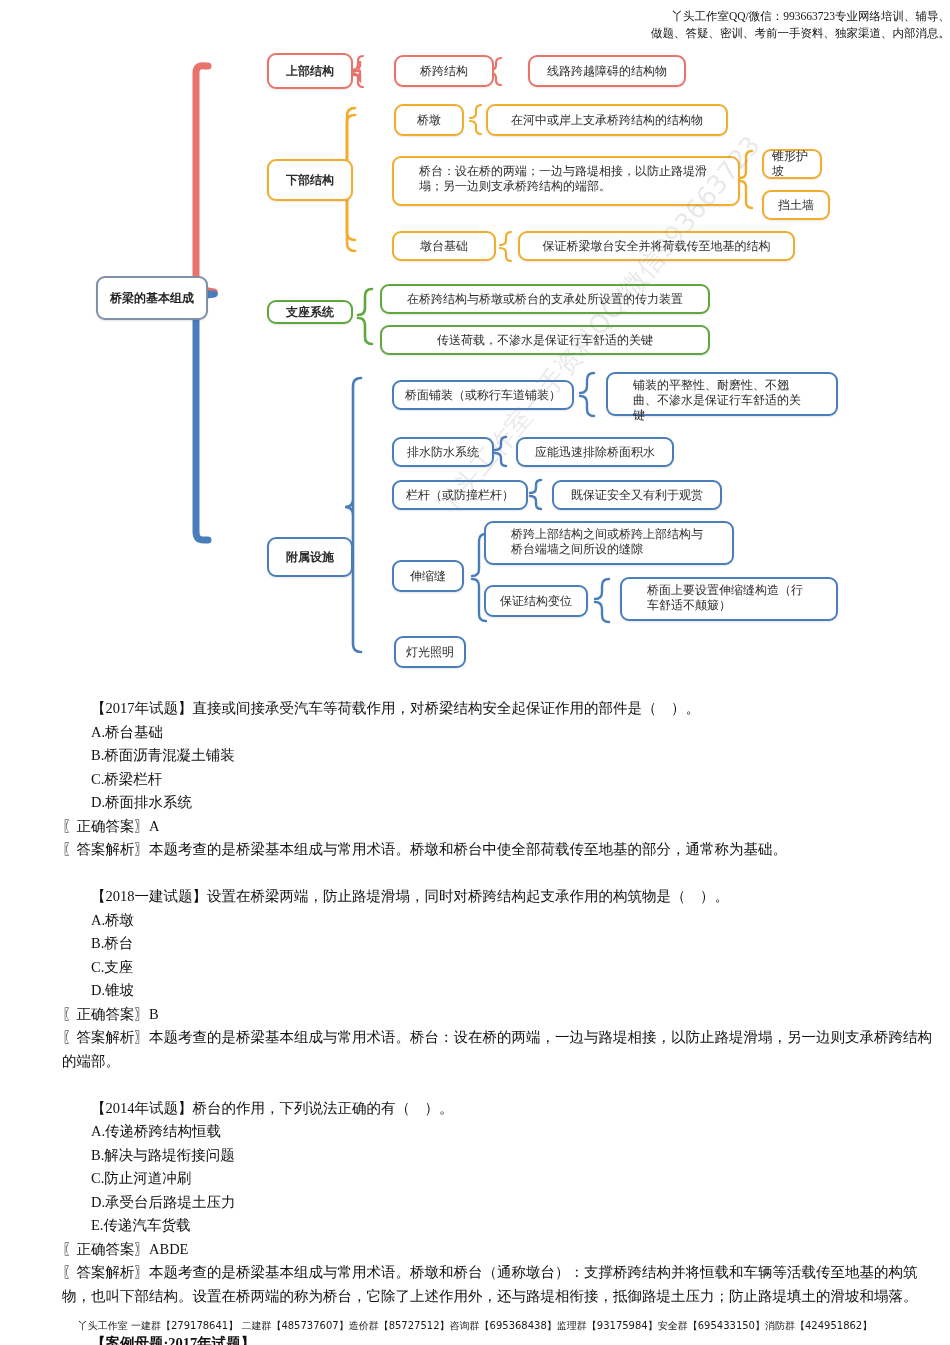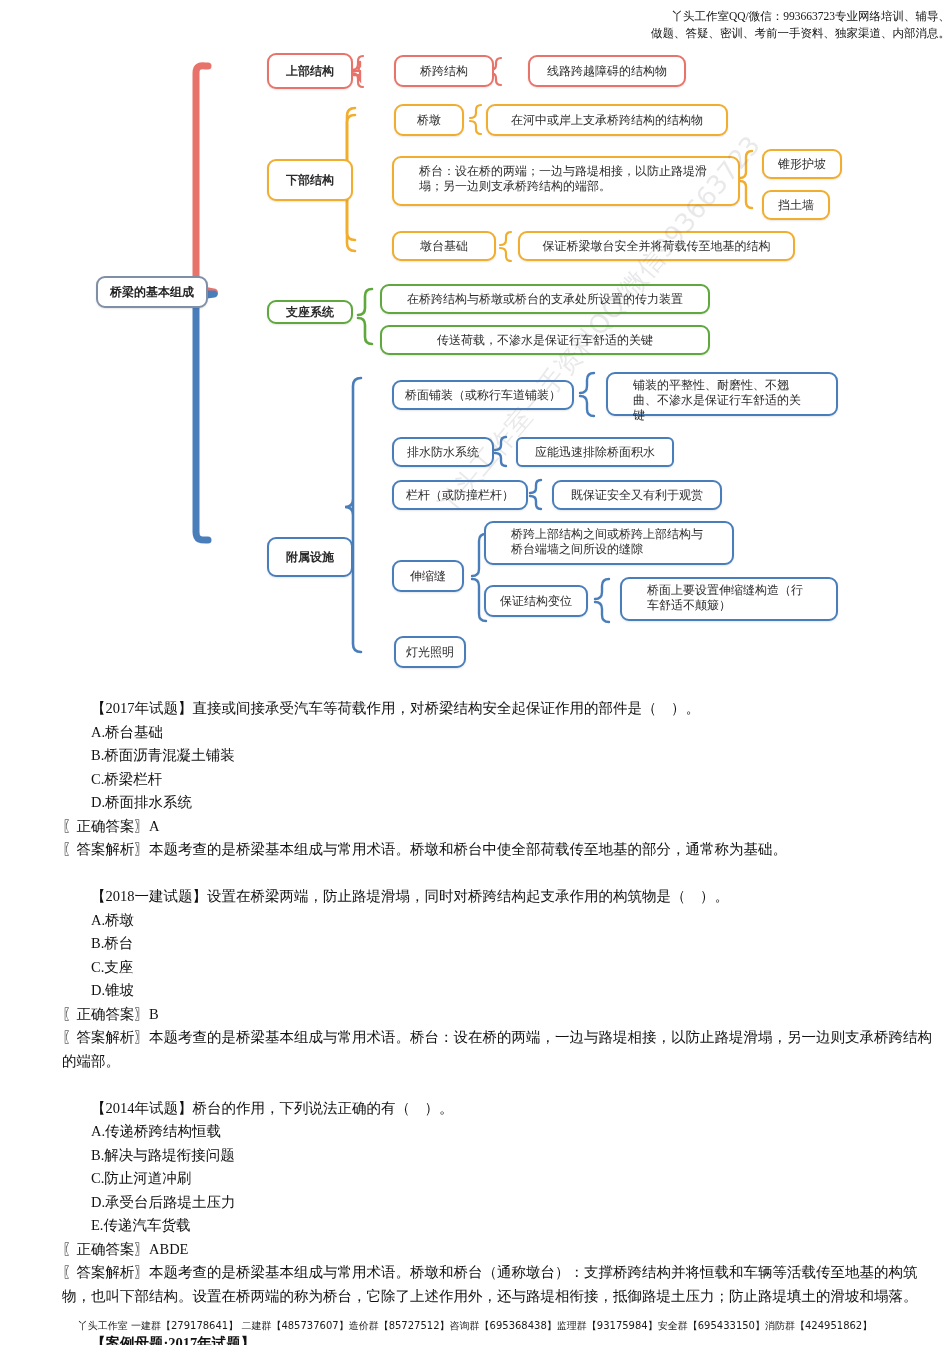--- a/index.html
+++ b/index.html
@@ -157,49 +157,49 @@
 
     <path d="M 495 402 q 6 0 6 -5 l 0 -3 q 0 -5 5 -5 M 495 405 q 6 0 6 5 l 0 3 q 0 5 5 5" fill="none" stroke="#4a7ebb" stroke-width="2.4" stroke-linecap="round"></path>
 
     <path d="M 530 445 q 6 0 6 -5 l 0 -3 q 0 -5 5 -5 M 530 448 q 6 0 6 5 l 0 3 q 0 5 5 5" fill="none" stroke="#4a7ebb" stroke-width="2.4" stroke-linecap="round"></path>
 
     <path d="M 472 528 q 7 0 7 -7 l 0 -28 q 0 -7 7 -7 M 472 531 q 7 0 7 7 l 0 28 q 0 7 7 7" fill="none" stroke="#4a7ebb" stroke-width="2.4" stroke-linecap="round"></path>
 
     <path d="M 595 551 q 7 0 7 -7 l 0 -6 q 0 -7 7 -7 M 595 554 q 7 0 7 7 l 0 6 q 0 7 7 7" fill="none" stroke="#4a7ebb" stroke-width="2.4" stroke-linecap="round"></path>
   </svg>
 
-  <div class="node center" style="left:96px; top:228px; width:112px; height:32px;">桥梁的基本组成</div>
+  <div class="node center" style="left:96px; top:228px; width:112px; height:44px;">桥梁的基本组成</div>
 
   <div class="node red bold" style="left:267px; top:5px; width:86px; height:36px;">上部结构</div>
   <div class="node red" style="left:394px; top:7px; width:100px; height:32px; justify-content:center;">桥跨结构</div>
   <div class="node red" style="left:528px; top:7px; width:158px; height:32px; justify-content:center;">线路跨越障碍的结构物</div>
 
   <div class="node orange bold" style="left:267px; top:111px; width:86px; height:42px;">下部结构</div>
 
   <div class="node orange" style="left:394px; top:56px; width:70px; height:32px; justify-content:center;">桥墩</div>
   <div class="node orange" style="left:486px; top:56px; width:242px; height:32px; justify-content:center;">在河中或岸上支承桥跨结构的结构物</div>
 
   <div class="node orange wrap" style="left:392px; top:108px; width:348px; height:50px; padding-top:6px;">桥台：设在桥的两端；一边与路堤相接，以防止路堤滑塌；另一边则支承桥跨结构的端部。</div>
-  <div class="node orange" style="left:762px; top:101px; width:80px; height:30px; justify-content:center;">锥形护坡</div>
+  <div class="node orange" style="left:762px; top:101px; width:60px; height:30px; justify-content:center;">锥形护坡</div>
   <div class="node orange" style="left:762px; top:142px; width:68px; height:30px; justify-content:center;">挡土墙</div>
 
   <div class="node orange" style="left:392px; top:183px; width:104px; height:30px; justify-content:center;">墩台基础</div>
   <div class="node orange" style="left:518px; top:183px; width:277px; height:30px; justify-content:center;">保证桥梁墩台安全并将荷载传至地基的结构</div>
 
   <div class="node green bold" style="left:267px; top:252px; width:86px; height:24px;">支座系统</div>
   <div class="node green" style="left:380px; top:236px; width:330px; height:30px; justify-content:center;">在桥跨结构与桥墩或桥台的支承处所设置的传力装置</div>
   <div class="node green" style="left:380px; top:277px; width:330px; height:30px; justify-content:center;">传送荷载，不渗水是保证行车舒适的关键</div>
 
   <div class="node blue bold" style="left:267px; top:461px; width:86px; height:40px;margin-top:28px;">附属设施</div>
 
   <div class="node blue" style="left:392px; top:332px; width:182px; height:30px; justify-content:center;">桥面铺装（或称行车道铺装）</div>
   <div class="node blue wrap" style="left:606px; top:324px; width:232px; height:44px; padding-top:4px;">铺装的平整性、耐磨性、不翘曲、不渗水是保证行车舒适的关键</div>
 
   <div class="node blue" style="left:392px; top:389px; width:102px; height:30px; justify-content:center;">排水防水系统</div>
-  <div class="node blue" style="left:516px; top:389px; width:158px; height:30px; justify-content:center;border-radius:6px;">应能迅速排除桥面积水</div>
+  <div class="node blue" style="left:516px; top:389px; width:158px; height:30px; justify-content:center;">应能迅速排除桥面积水</div>
 
   <div class="node blue" style="left:392px; top:432px; width:136px; height:30px; justify-content:center;">栏杆（或防撞栏杆）</div>
   <div class="node blue" style="left:552px; top:432px; width:170px; height:30px; justify-content:center;">既保证安全又有利于观赏</div>
 
   <div class="node blue" style="left:392px; top:512px; width:72px; height:32px; justify-content:center;">伸缩缝</div>
   <div class="node blue wrap" style="left:484px; top:473px; width:250px; height:44px; padding-top:4px;">桥跨上部结构之间或桥跨上部结构与桥台端墙之间所设的缝隙</div>
   <div class="node blue" style="left:484px; top:537px; width:104px; height:32px; justify-content:center;">保证结构变位</div>
   <div class="node blue wrap" style="left:620px; top:529px; width:218px; height:44px; padding-top:4px;">桥面上要设置伸缩缝构造（行车舒适不颠簸）</div>
 
   <div class="node blue" style="left:394px; top:588px; width:72px; height:32px; justify-content:center;">灯光照明</div>

